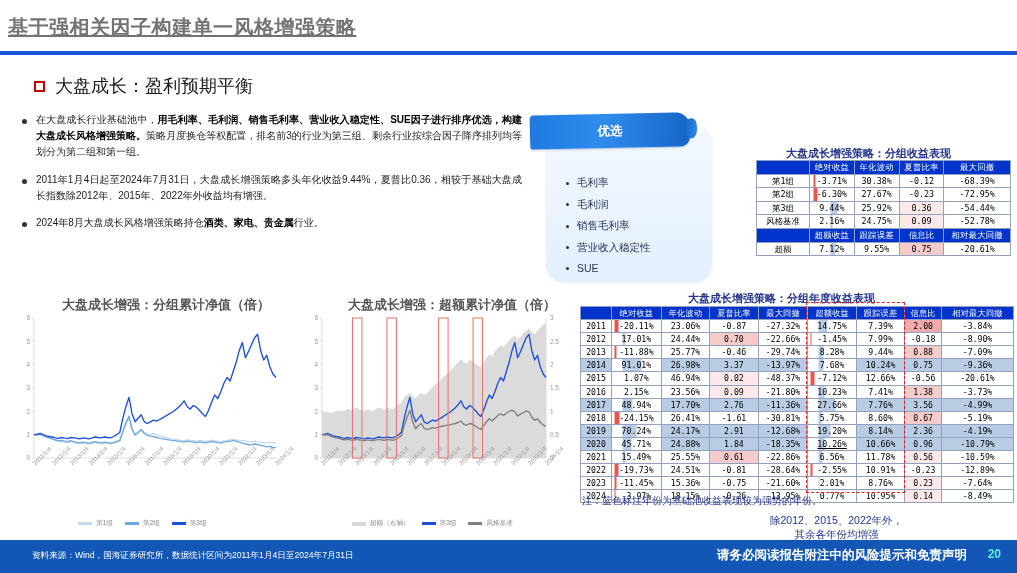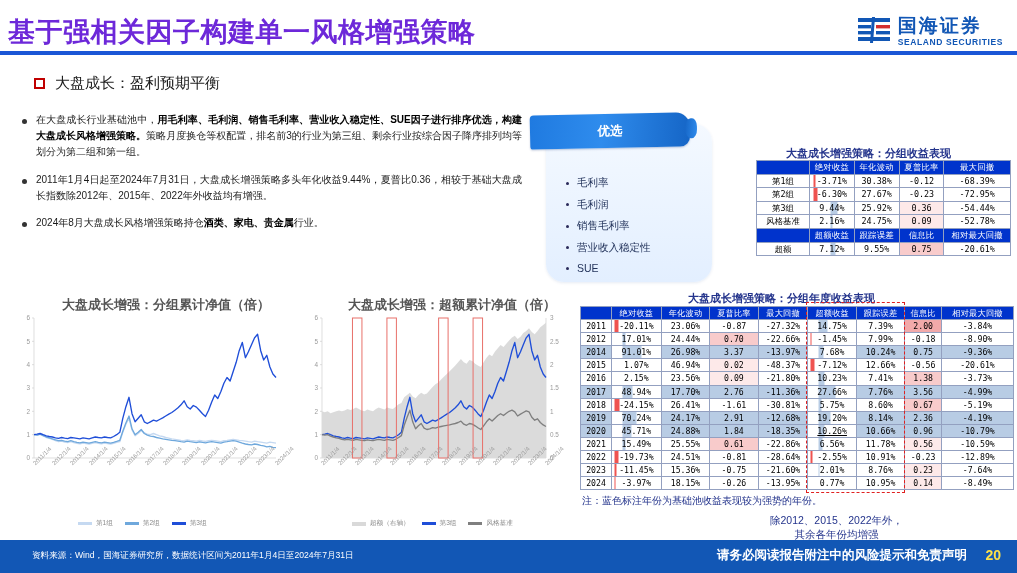--- a/index.html
+++ b/index.html
@@ -4,32 +4,32 @@
 <style>
   html,body{margin:0;padding:0;}
   body{
     width:1017px;height:573px;overflow:hidden;position:relative;
     background:#ffffff;
     font-family:"Liberation Sans","DejaVu Sans",sans-serif;
     color:#222;
   }
   
   #header{position:absolute;left:0;top:0;width:1017px;height:56px;background:#fff;}
-  #slide-title{position:absolute;left:8px;top:14px;font-size:27px;font-weight:bold;color:#6d28d9;letter-spacing:.5px;}
+  #slide-title{position:absolute;left:8px;top:14px;font-size:20px;font-weight:bold;color:#737373;letter-spacing:.5px;text-decoration:underline;}
   #title-rule{position:absolute;left:0;top:51px;width:1017px;height:4px;background:#1a56d6;}
   #logo{position:absolute;right:14px;top:16px;display:flex;align-items:center;gap:7px;}
   #logo-mark{width:34px;height:30px;position:relative;}
   #logo-text{display:flex;flex-direction:column;line-height:1;}
   #logo-cn{font-size:19px;font-weight:bold;color:#1257b5;letter-spacing:2px;}
   #logo-en{font-size:8.5px;font-weight:bold;color:#1257b5;letter-spacing:.6px;margin-top:3px;}
 
   
   #section-head{position:absolute;left:34px;top:74px;display:flex;align-items:center;gap:10px;}
   #sq{width:11px;height:11px;border:2.4px solid #c00000;box-sizing:border-box;}
-  #section-title{font-size:15px;color:#1a1a1a;font-weight:500;}
+  #section-title{font-size:18px;color:#1a1a1a;font-weight:500;}
 
   
   #bullets{position:absolute;left:22px;top:112px;width:500px;}
   .bullet{display:flex;gap:9px;margin-bottom:11px;}
   .dot{width:5px;height:5px;border-radius:50%;background:#333;margin-top:7px;flex:0 0 5px;}
   .btxt{font-size:10px;line-height:1.62;color:#1b1b1b;text-align:justify;}
   .btxt b{font-weight:bold;color:#000;}
 
   
   #card{position:absolute;left:546px;top:124px;width:166px;height:158px;
@@ -83,44 +83,27 @@
   .chart-title{position:absolute;font-size:13px;color:#555;font-weight:bold;}
   .chart-box{position:absolute;}
   .xtick{position:absolute;font-size:6px;color:#9a9a9a;transform:rotate(-45deg);transform-origin:left top;white-space:nowrap;}
   .legend{position:absolute;display:flex;gap:12px;align-items:center;}
   .legend .li{display:flex;gap:4px;align-items:center;font-size:6.6px;color:#8a8a8a;}
   .legend .sw{width:14px;height:2.2px;display:inline-block;}
 
   #footer{position:absolute;left:0;top:540px;width:1017px;height:33px;background:#1257b5;}
   #footer-src{position:absolute;left:32px;top:10px;font-size:8.6px;color:#fff;}
   #footer-note{position:absolute;right:50px;top:7px;font-size:12.5px;color:#fff;font-weight:bold;}
-  #footer-page{position:absolute;right:16px;top:7px;font-size:14px;color:#fde047;font-weight:bold;}
+  #footer-page{position:absolute;right:16px;top:7px;font-size:12px;color:#5eead4;font-weight:bold;}
 </style>
 </head>
 <body>
 
 <div id="header">
   <div id="slide-title">基于强相关因子构建单一风格增强策略</div>
-  <div id="logo">
-    <div id="logo-mark">
-      <svg width="34" height="30" viewBox="0 0 34 30">
-        <rect x="1" y="2" width="32" height="4" fill="#1257b5"></rect>
-        <rect x="1" y="9" width="13" height="3.4" fill="#1257b5"></rect>
-        <rect x="1" y="15" width="13" height="3.4" fill="#1257b5"></rect>
-        <rect x="1" y="21" width="32" height="4" fill="#1257b5"></rect>
-        <rect x="19" y="9" width="14" height="3.4" fill="#d32f2f"></rect>
-        <rect x="19" y="15" width="14" height="3.4" fill="#1257b5"></rect>
-        <path d="M15 1 L18 1 L16 27 L13 27 Z" fill="#1257b5"></path>
-      </svg>
-    </div>
-    <div id="logo-text">
-      <div id="logo-cn">国海证券</div>
-      <div id="logo-en">SEALAND SECURITIES</div>
-    </div>
-  </div>
   <div id="title-rule"></div>
 </div>
 
 <div id="section-head">
   <span id="sq"></span>
   <span id="section-title">大盘成长：盈利预期平衡</span>
 </div>
 
 <div id="bullets">
     <div class="bullet">
@@ -251,20 +234,31 @@
         <tr>
           <td class="rowhead">2012</td>
           <td class="num" style="background: linear-gradient(90deg, transparent 0px, transparent 20%, rgb(184, 204, 228) 20%, rgb(184, 204, 228) 27.1621%, transparent 27.1621%); margin-top: 15px;">17.01%</td>
           <td class="num">24.44%</td>
           <td class="num r1">0.70</td>
           <td class="num">-22.66%</td>
           <td class="num" style="background: linear-gradient(90deg, transparent 0px, transparent 4%, rgb(239, 83, 80) 4%, rgb(239, 83, 80) 5.93333%, transparent 5.93333%);">-1.45%</td>
           <td class="num">7.99%</td>
           <td class="num">-0.18</td>
           <td class="num">-8.90%</td>
+        </tr>
+        <tr>
+          <td class="rowhead">2013</td>
+          <td class="num" style="background: linear-gradient(90deg, transparent 0px, transparent 4%, rgb(239, 83, 80) 4%, rgb(239, 83, 80) 9.00211%, transparent 9.00211%);">-11.88%</td>
+          <td class="num">25.77%</td>
+          <td class="num">-0.46</td>
+          <td class="num">-29.74%</td>
+          <td class="num" style="background: linear-gradient(90deg, transparent 0px, transparent 20%, rgb(184, 204, 228) 20%, rgb(184, 204, 228) 31.04%, transparent 31.04%);">8.28%</td>
+          <td class="num">9.44%</td>
+          <td class="num r1">0.88</td>
+          <td class="num">-7.09%</td>
         </tr>
         <tr class="blue-row">
           <td>2014</td>
           <td class="num" style="background: linear-gradient(90deg, transparent 0px, transparent 20%, rgb(184, 204, 228) 20%, rgb(184, 204, 228) 58.32%, transparent 58.32%);">91.01%</td>
           <td class="num">26.98%</td>
           <td class="num r4">3.37</td>
           <td class="num">-13.97%</td>
           <td class="num" style="background: linear-gradient(90deg, transparent 0px, transparent 20%, rgb(184, 204, 228) 20%, rgb(184, 204, 228) 30.24%, transparent 30.24%); margin-left: 44px;">7.68%</td>
           <td class="num">10.24%</td>
           <td class="num r1">0.75</td>

